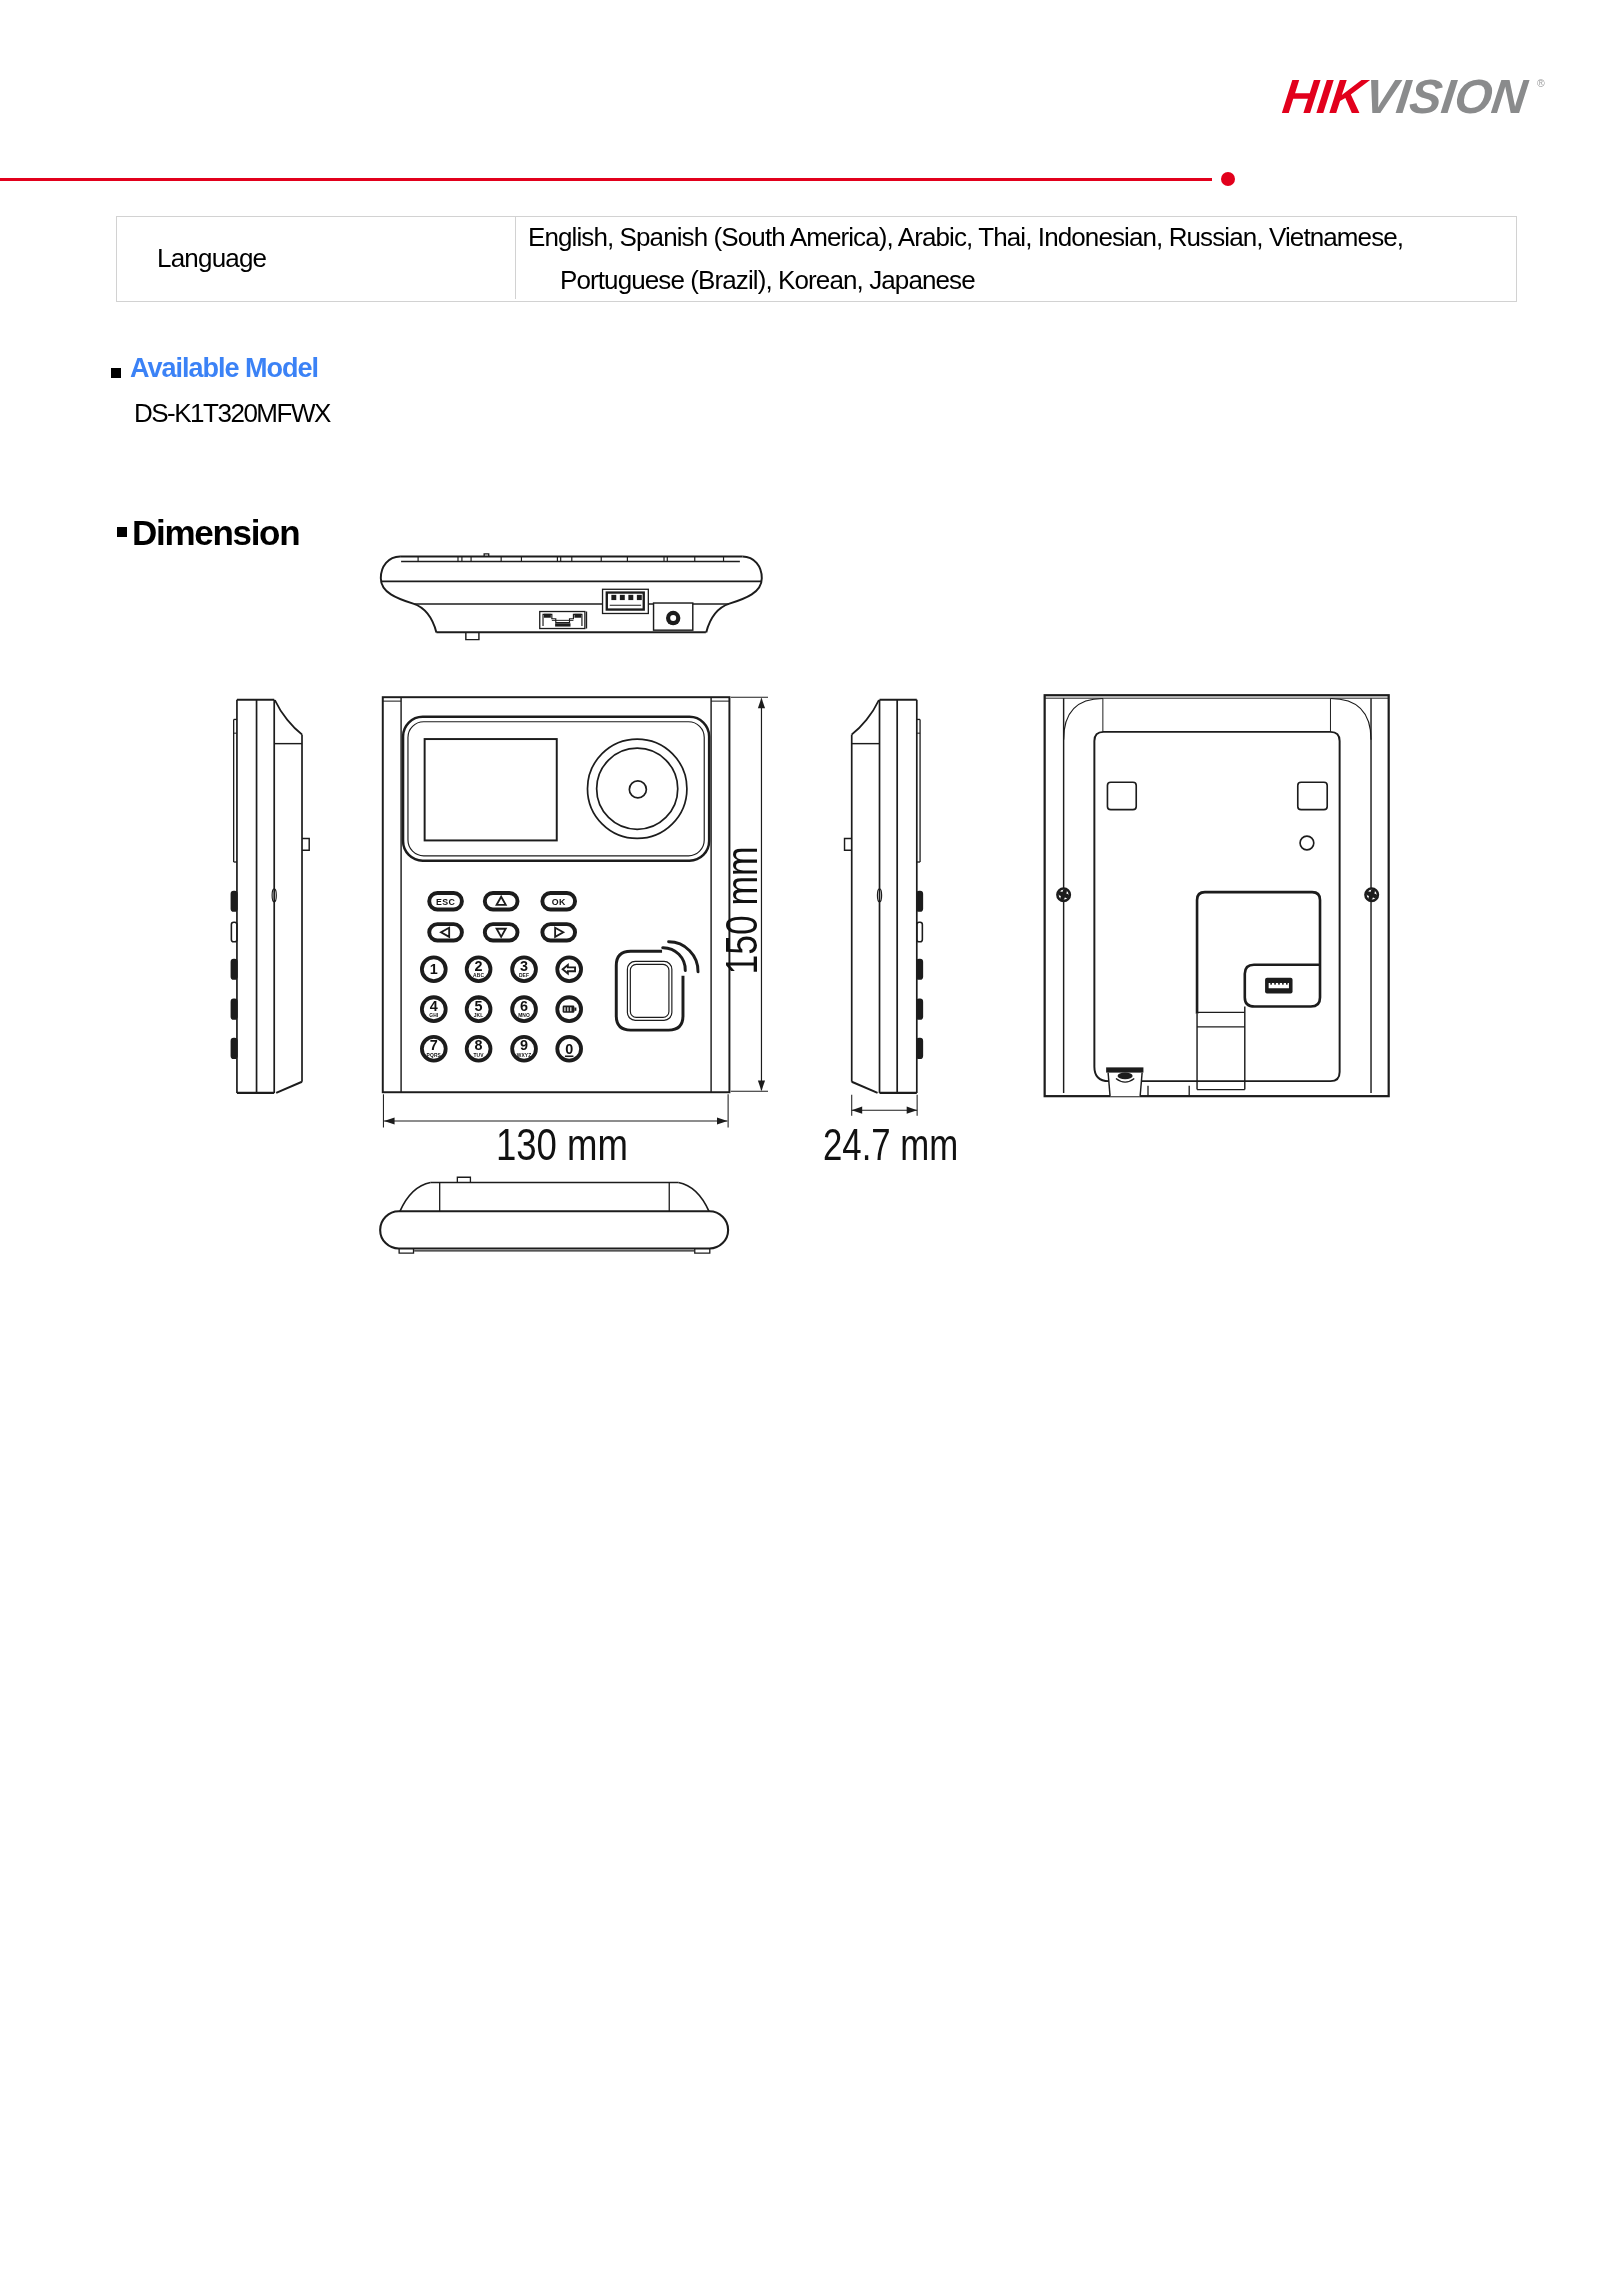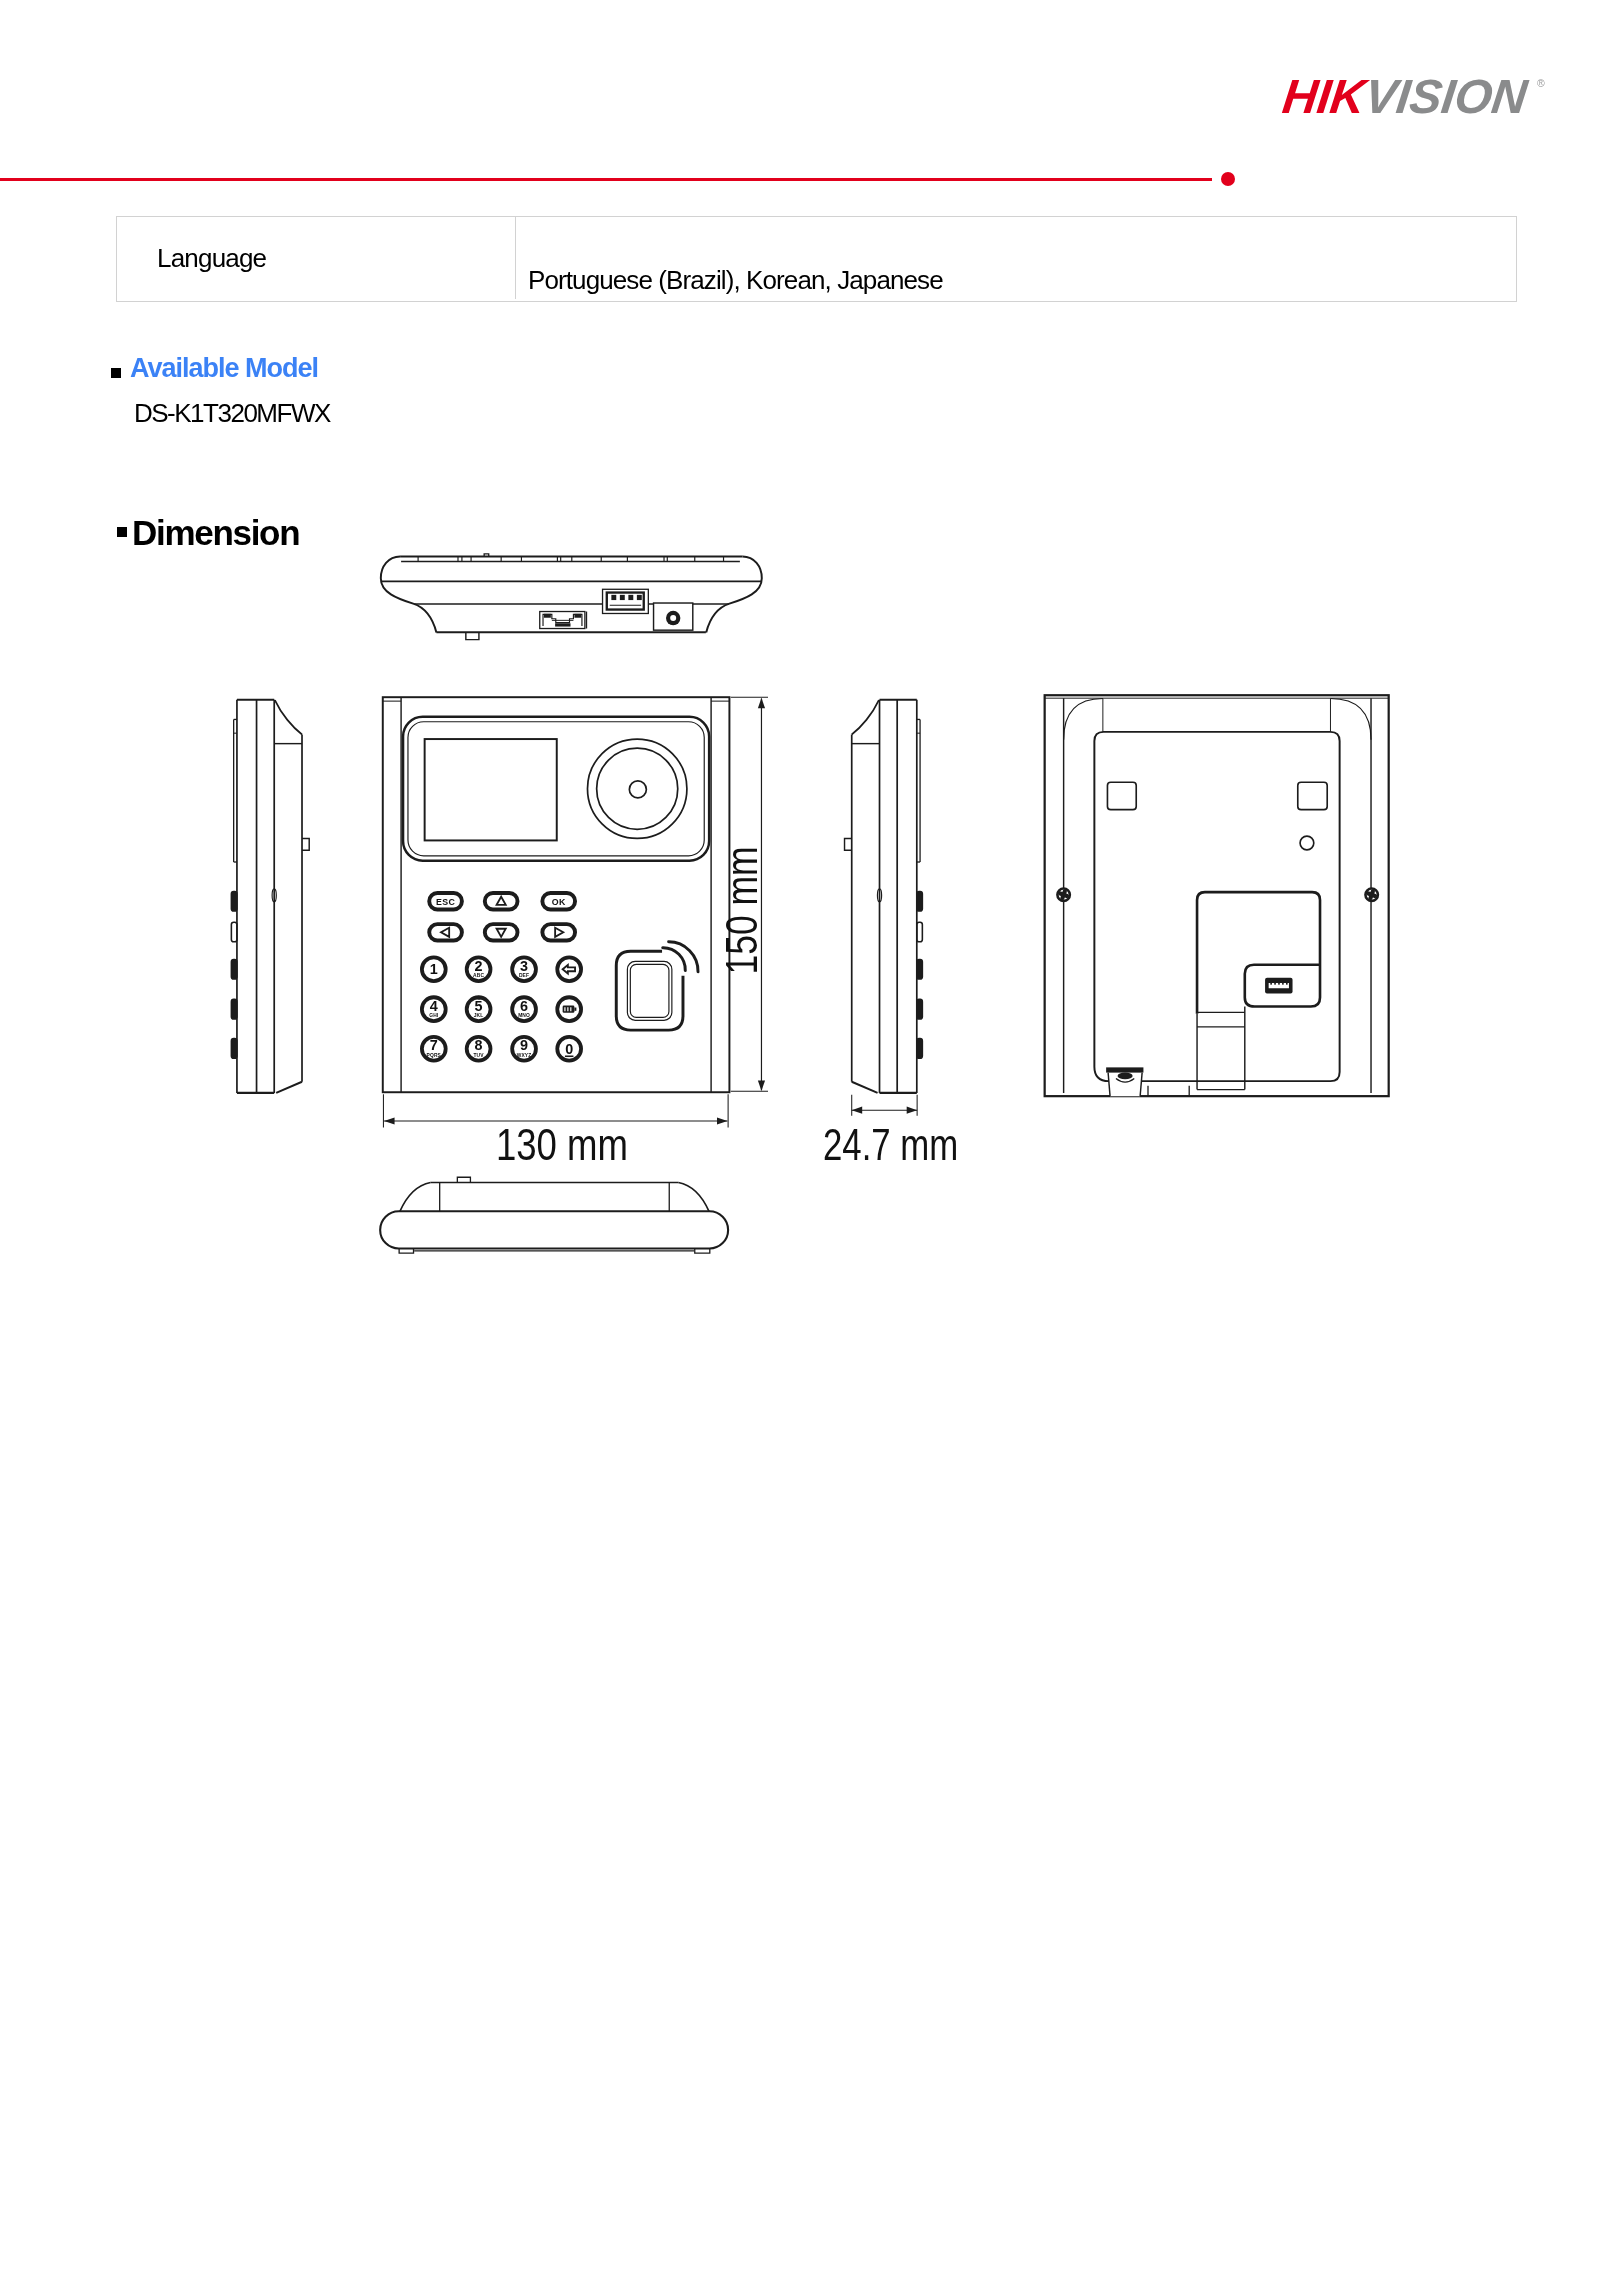--- a/index.html
+++ b/index.html
@@ -12,21 +12,22 @@
 <div class="abs" id="logo" style="left:1283px; top:69px; font-weight:bold; font-style:italic; font-size:48px; letter-spacing:-0.2px; transform:skewX(-7deg);">
 <span style="color:#e32; color:#e2001c;">HIK</span><span style="color:#8a8b8c;">VISION</span></div>
 <div class="abs" style="left:1537px; top:77px; color:#9a9b9c; font-size:10.5px;">®</div>
 
 <div class="abs" style="left:0; top:178px; width:1212px; height:2.6px; background:#e2001c;"></div>
 <div class="abs" style="left:1221px; top:172px; width:14.4px; height:14.4px; border-radius:50%; background:#e2001c;"></div>
 
 <div class="abs" style="left:116px; top:216px; width:1399px; height:84px; border:1.3px solid #d2d2d2;"></div>
 <div class="abs" style="left:515px; top:217px; width:1.3px; height:82px; background:#d2d2d2;"></div>
 <div class="abs" style="left:133px; top:243px; font-size:26px; letter-spacing:-0.8px; color:#000;margin-left:24px;">Language</div>
-<div class="abs" style="left:528px; top:265px; font-size:26px; letter-spacing:-0.9px; color:#000;">Portuguese (Brazil), Korean, Japanese</div>
+<div class="abs" style="left:528px; top:222px; font-size:26px; letter-spacing:-0.9px; color:#000;">English, Spanish (South America), Arabic, Thai, Indonesian, Russian, Vietnamese,</div>
+<div class="abs" style="left:560px; top:265px; font-size:26px; letter-spacing:-0.9px; color:#000;">Portuguese (Brazil), Korean, Japanese</div>
 
 <div class="abs" style="left:111px; top:368px; width:9.8px; height:9.8px; background:#000;"></div>
 <div class="abs" style="left:130px; top:353px; font-size:27px; letter-spacing:-1px; font-weight:bold; color:#3b82f6;">Available Model</div>
 <div class="abs" style="left:115px; top:398px; font-size:26px; letter-spacing:-1.5px; color:#000;margin-left:19px;">DS-K1T320MFWX</div>
 
 <div class="abs" style="left:117px; top:527px; width:9.8px; height:9.8px; background:#000;"></div>
 <div class="abs" style="left:132px; top:513px; font-size:35px; letter-spacing:-1.3px; font-weight:bold; color:#000;">Dimension</div>
 
 <svg width="1623" height="2295" viewBox="0 0 2481 3509" style="position:absolute;left:0;top:0">
       <line x1="611.5" y1="851" x2="1135" y2="851" stroke="#1c1c1c" stroke-width="3" stroke-linecap="butt"></line>

